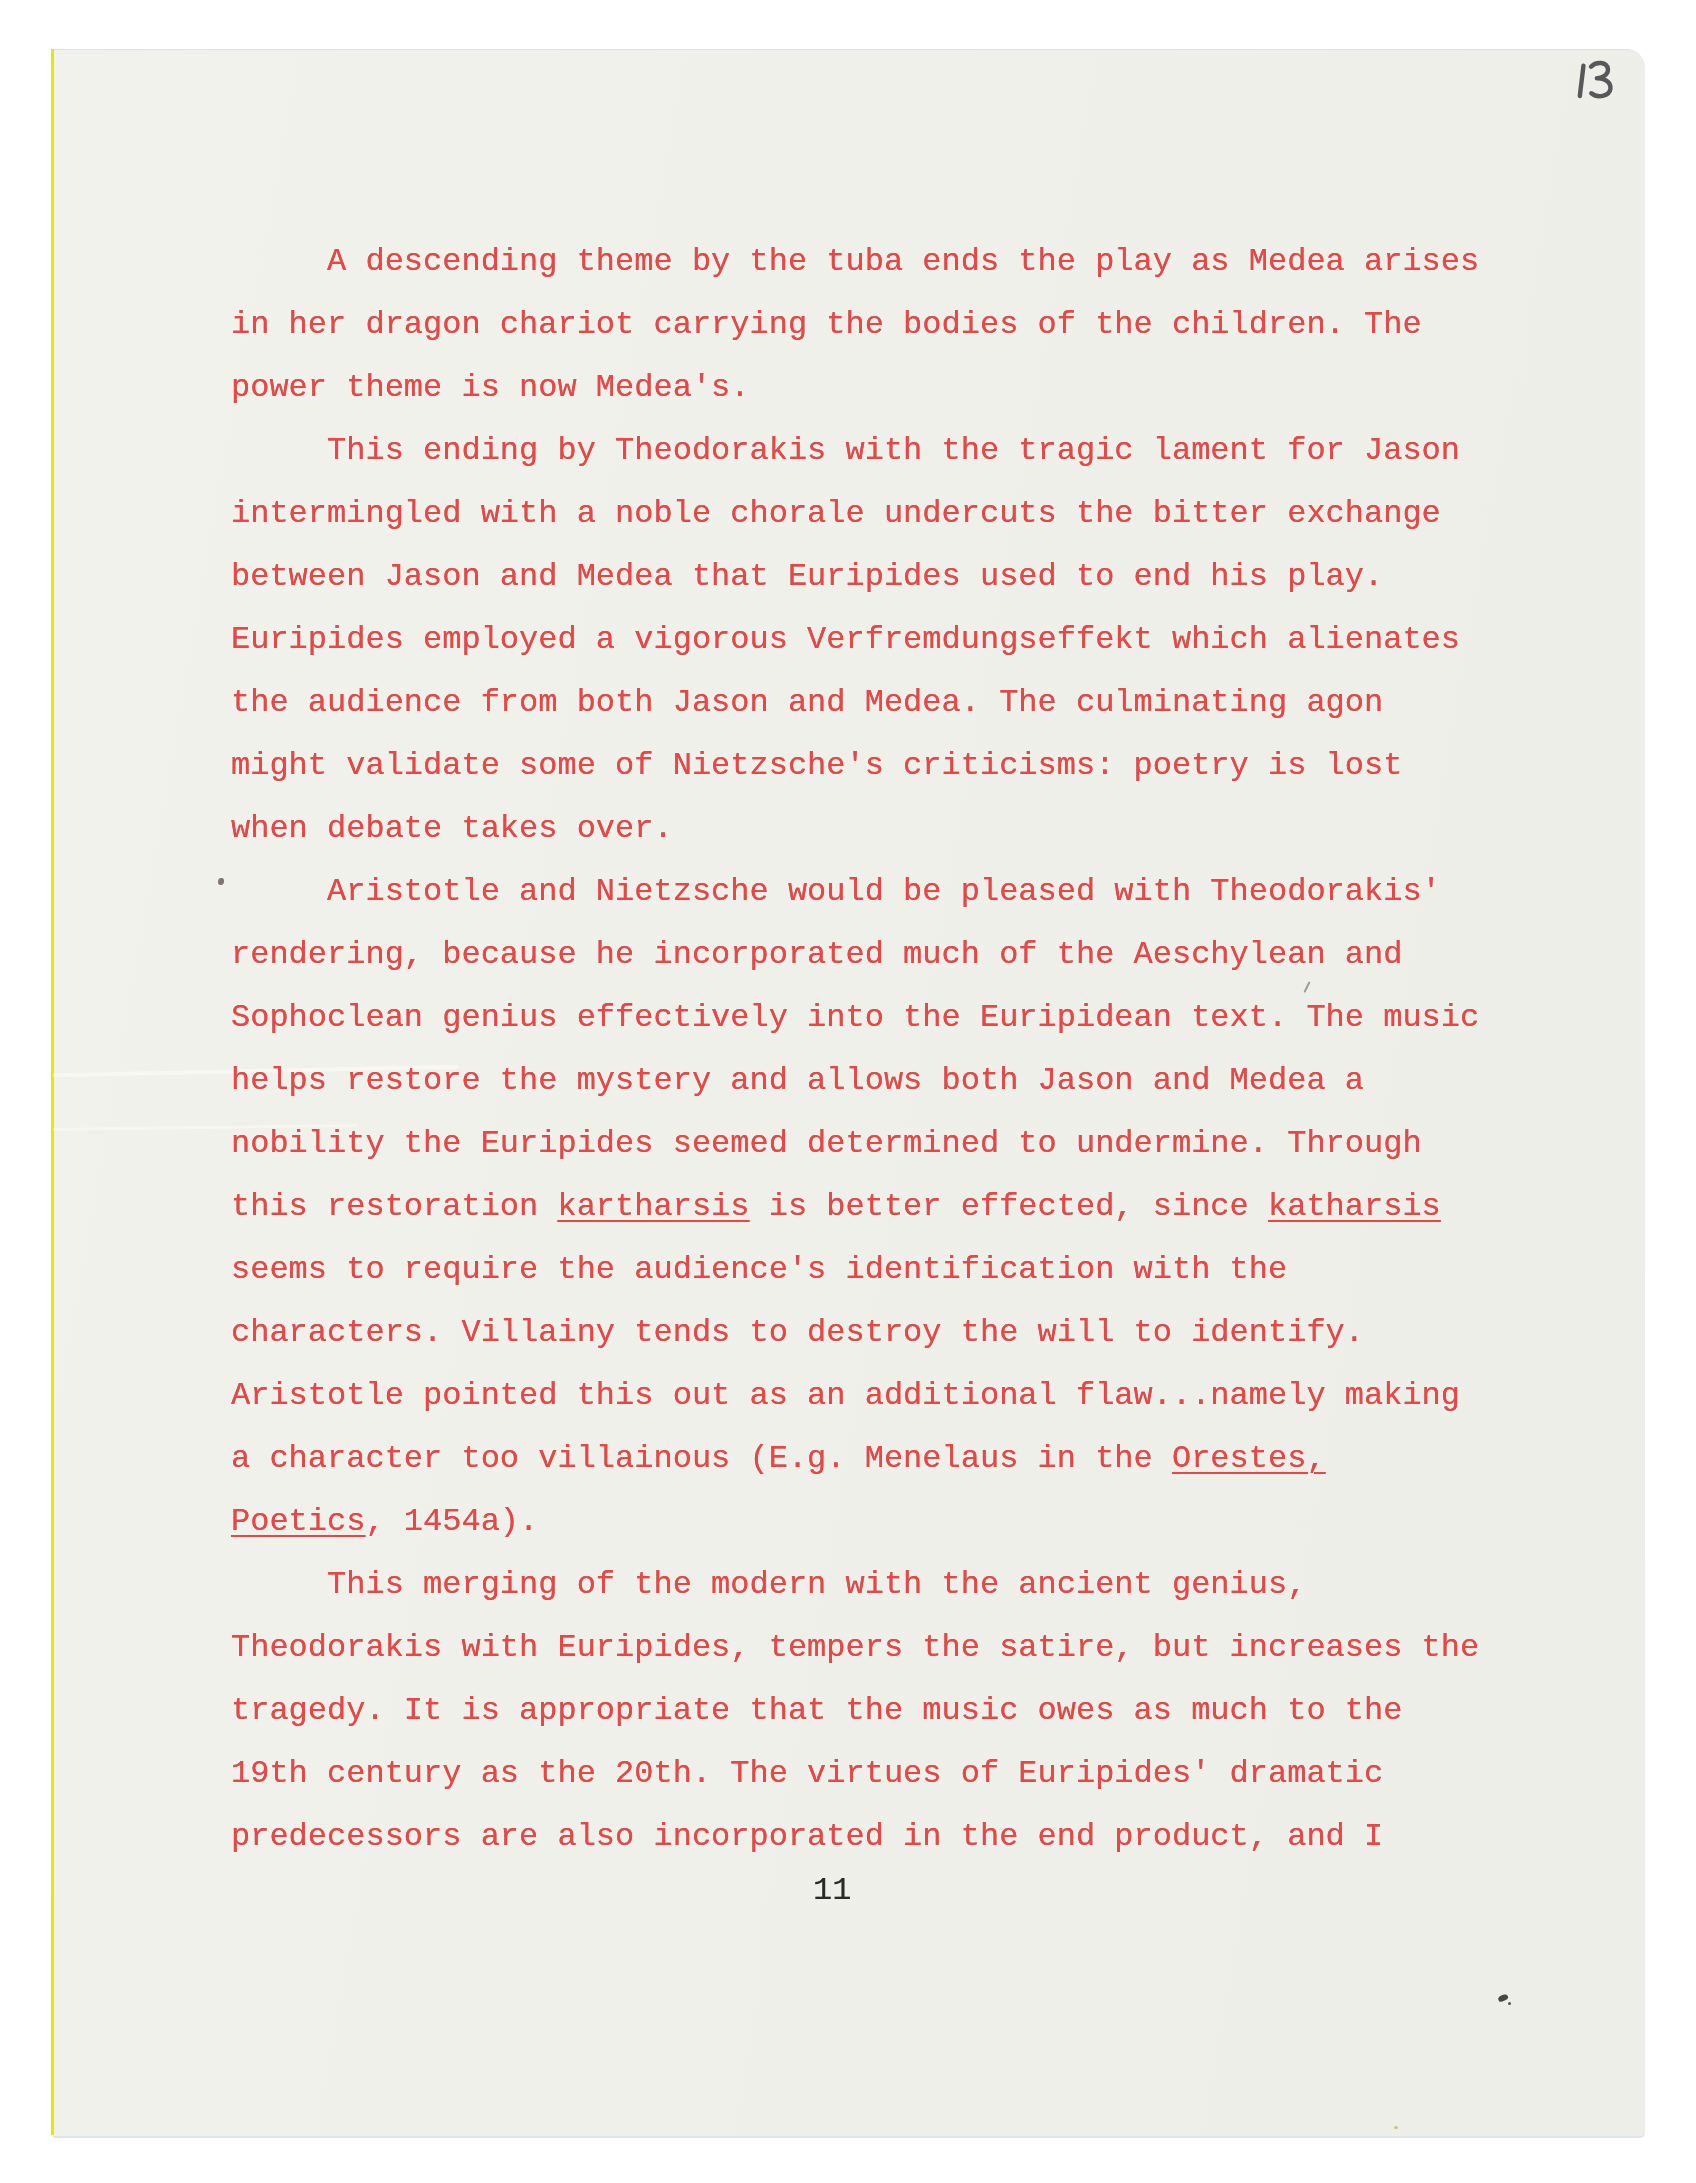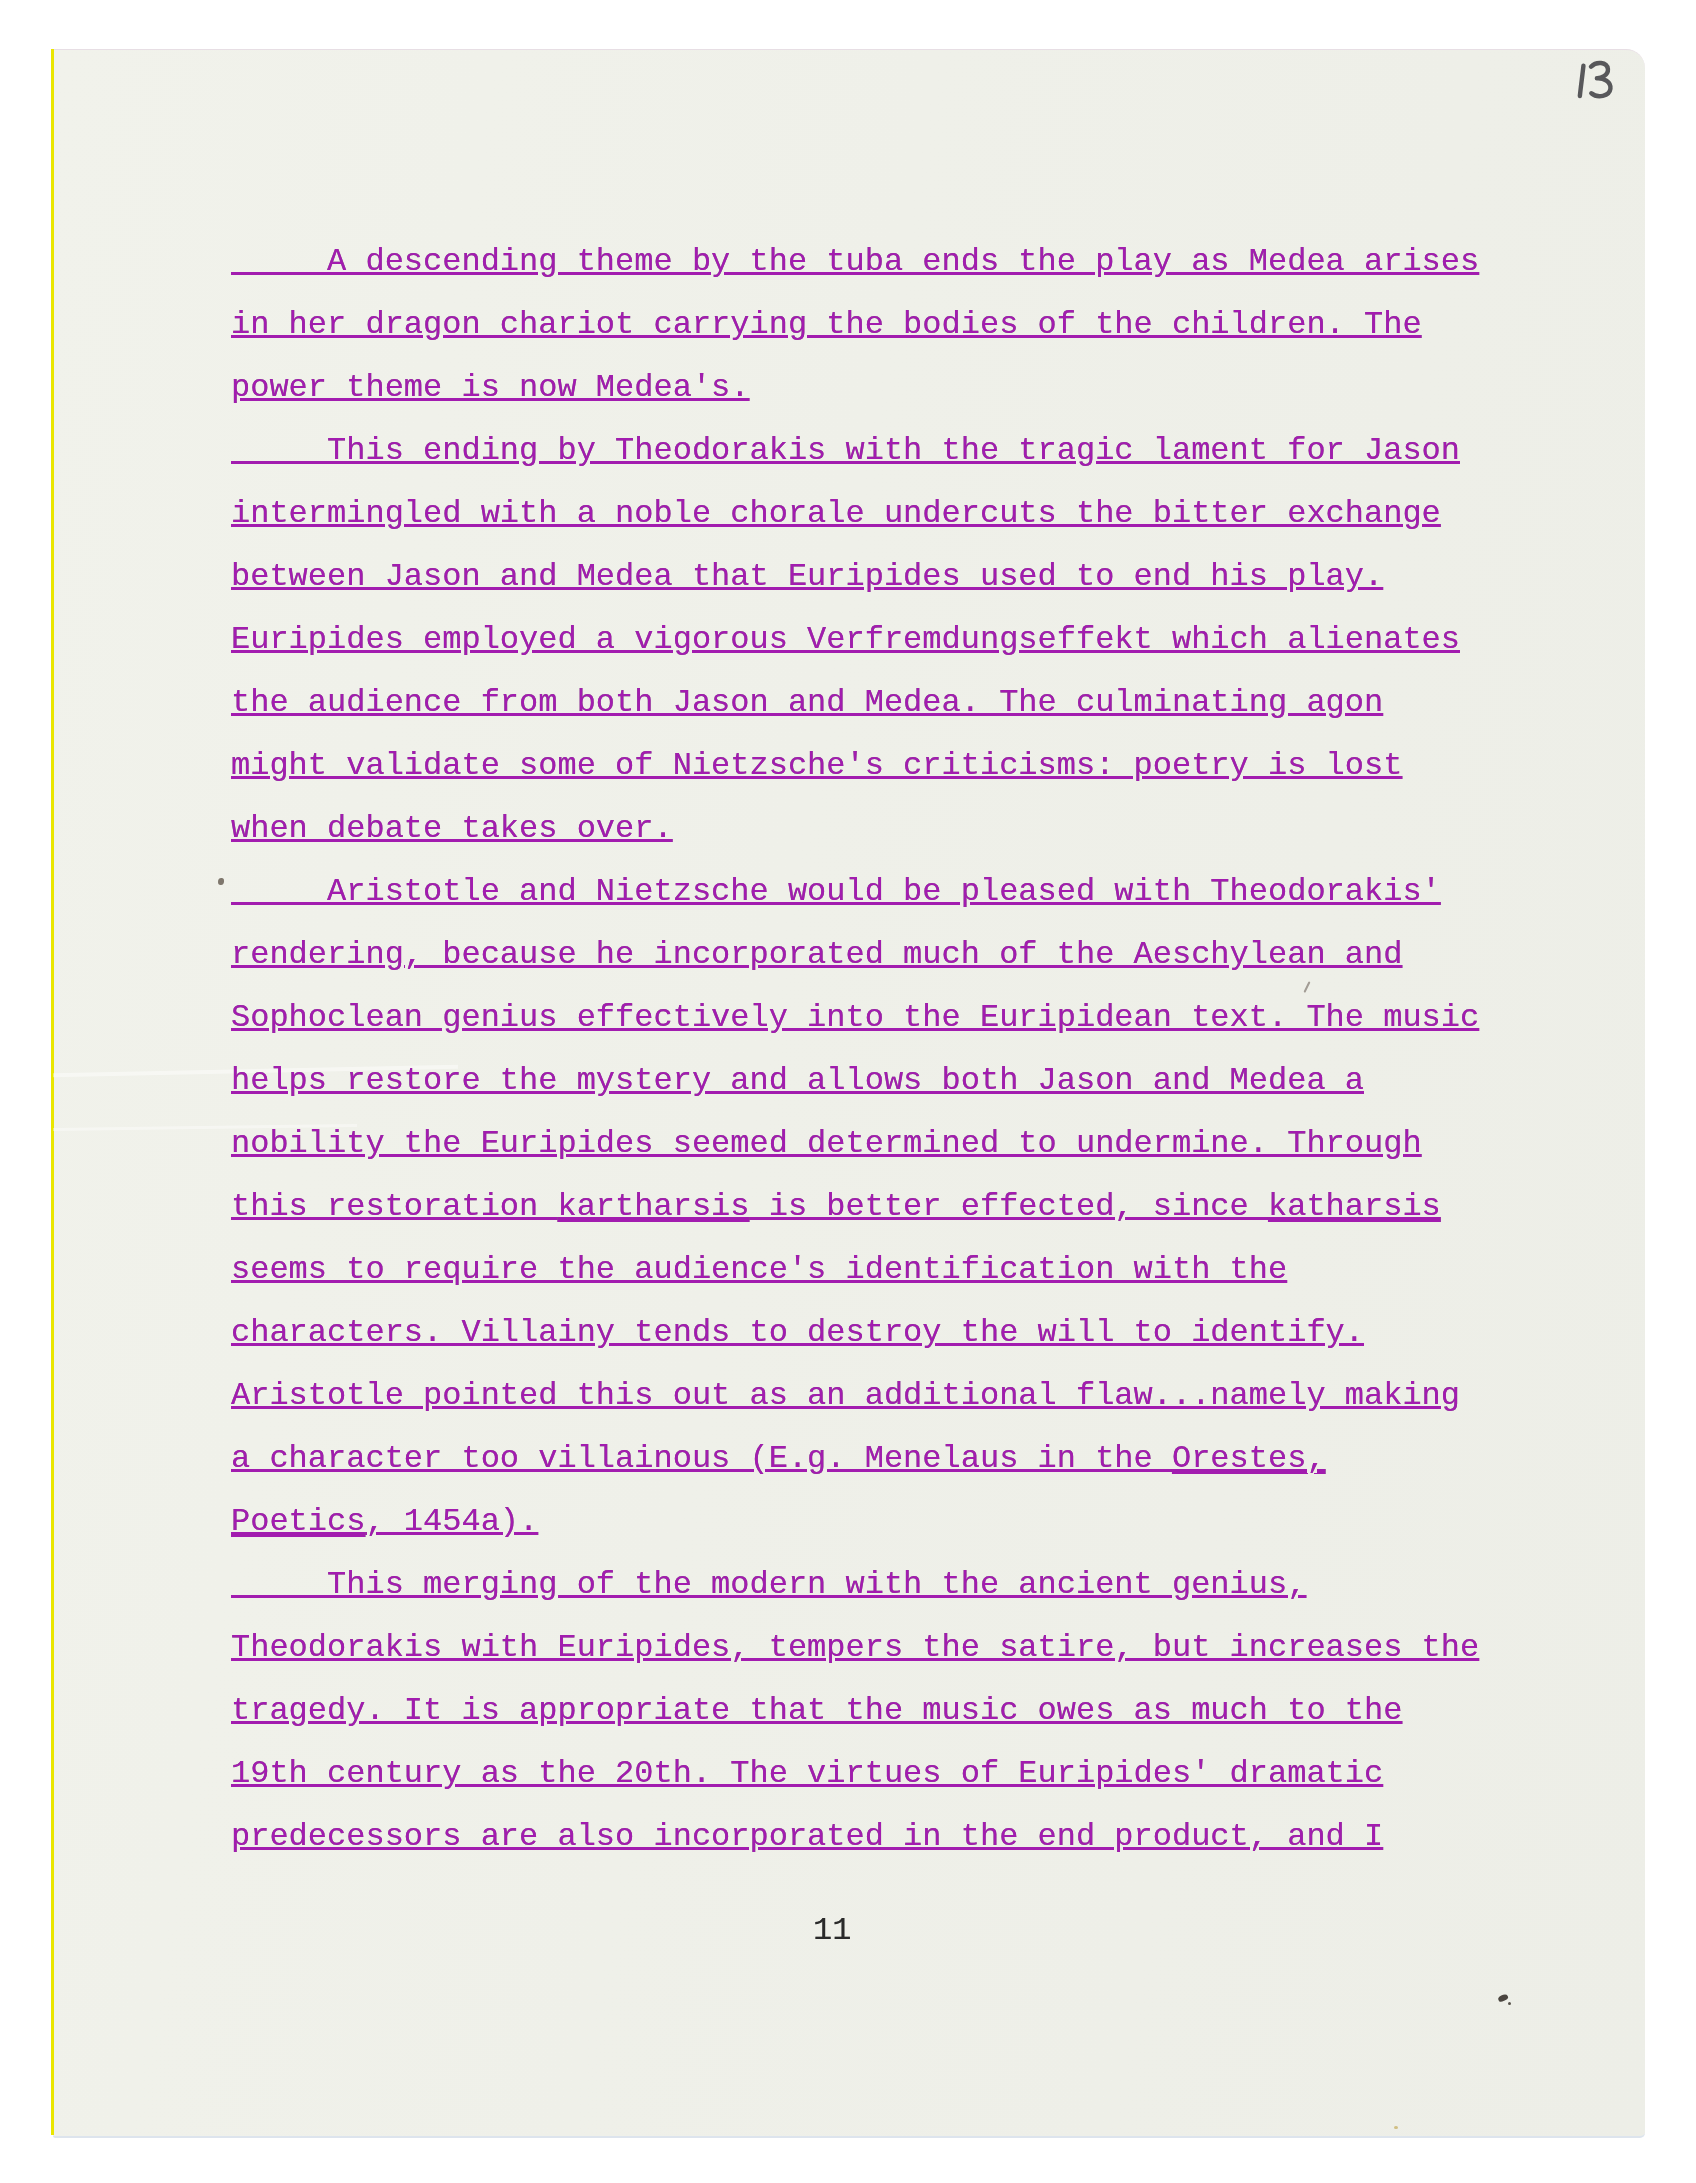--- a/index.html
+++ b/index.html
@@ -16,34 +16,33 @@
     border-top-right-radius:19px;
     border-bottom-right-radius:5px;
     border-bottom-left-radius:2.5px;
   }
   .edge-line{
     position:absolute;left:51px;top:49px;width:2.5px;height:2086px;
     background:#eae600;
   }
   .doc{
     position:absolute;left:231px;top:230px;width:1292px;
-    font-size:32px;line-height:63px;color:#a21caf;
+    font-size:32px;line-height:63px;color:#ef4444;
     text-shadow:0 0 0.6px rgba(35,35,35,.55);
     white-space:pre;
-    text-decoration:underline;
   }
   .line{height:63px;}
   .u{
     text-decoration-line:underline;
     text-decoration-thickness:1.9px;
     text-underline-offset:5px;
     text-align:center;
   }
   .pagenum{
-    position:absolute;left:813px;top:1912px;
+    position:absolute;left:813px;top:1872px;
     font-size:32px;line-height:37px;color:#2a2a2a;
     text-shadow:0 0 0.6px rgba(35,35,35,.5);
     white-space:pre;
   }
   .folio{position:absolute;left:1569px;top:58px;width:53px;height:48px;transform:rotate(2deg);}
   .speck{position:absolute;border-radius:60% 40% 55% 45%;}
   .speck-a{left:218px;top:878px;width:5.7px;height:7px;background:#6b6257;opacity:.85;}
   .speck-b{left:1498px;top:1995px;width:10px;height:5.7px;background:#4a453f;transform:rotate(-28deg);border-radius:50% 60% 40% 50%;}
   .speck-b2{left:1508px;top:2002px;width:3.2px;height:3.2px;background:#57524b;border-radius:50%;}
   .speck-c{left:1394px;top:2126px;width:3.8px;height:3.2px;background:#c9b36a;opacity:.8;border-radius:50%;}

